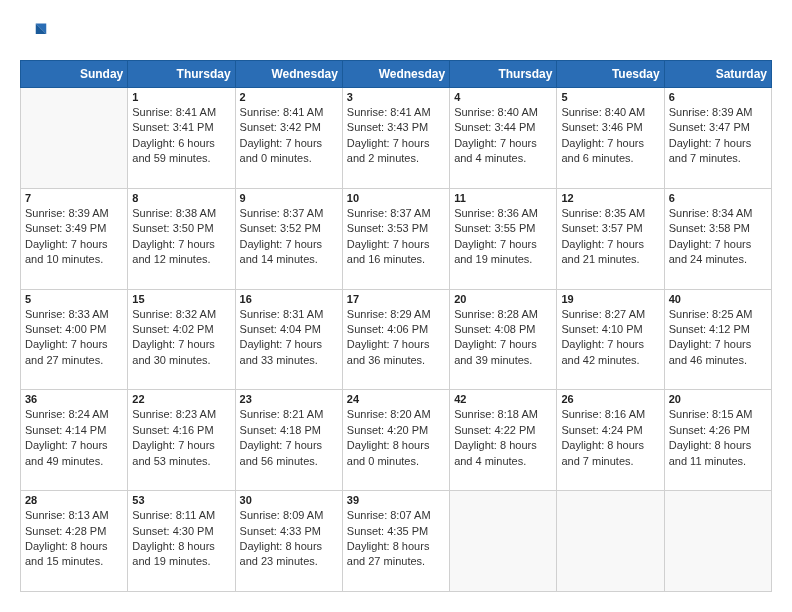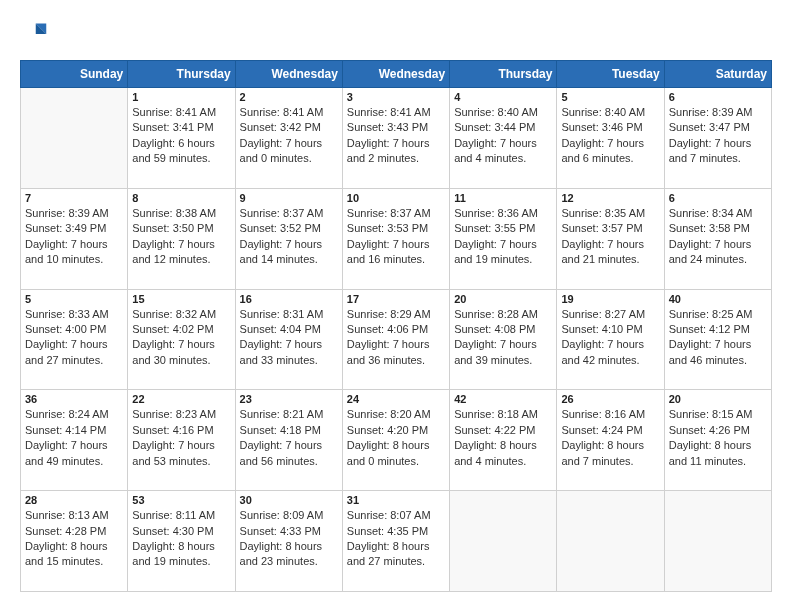--- a/index.html
+++ b/index.html
@@ -312,21 +312,21 @@
           Sunrise: 8:11 AM<br>Sunset: 4:30 PM<br>Daylight: 8 hours and 19 minutes.
         </div>
           </td>
           <td>
             <div class="day-number">30</div>
         <div class="day-info">
           Sunrise: 8:09 AM<br>Sunset: 4:33 PM<br>Daylight: 8 hours and 23 minutes.
         </div>
           </td>
           <td>
-            <div class="day-number">31</div>
+            <div class="day-number">39</div>
         <div class="day-info">
           Sunrise: 8:07 AM<br>Sunset: 4:35 PM<br>Daylight: 8 hours and 27 minutes.
         </div>
           </td>
           <td class="empty"></td>
           <td class="empty"></td>
           <td class="empty"></td>
         </tr>
       </tbody>
   </table>

